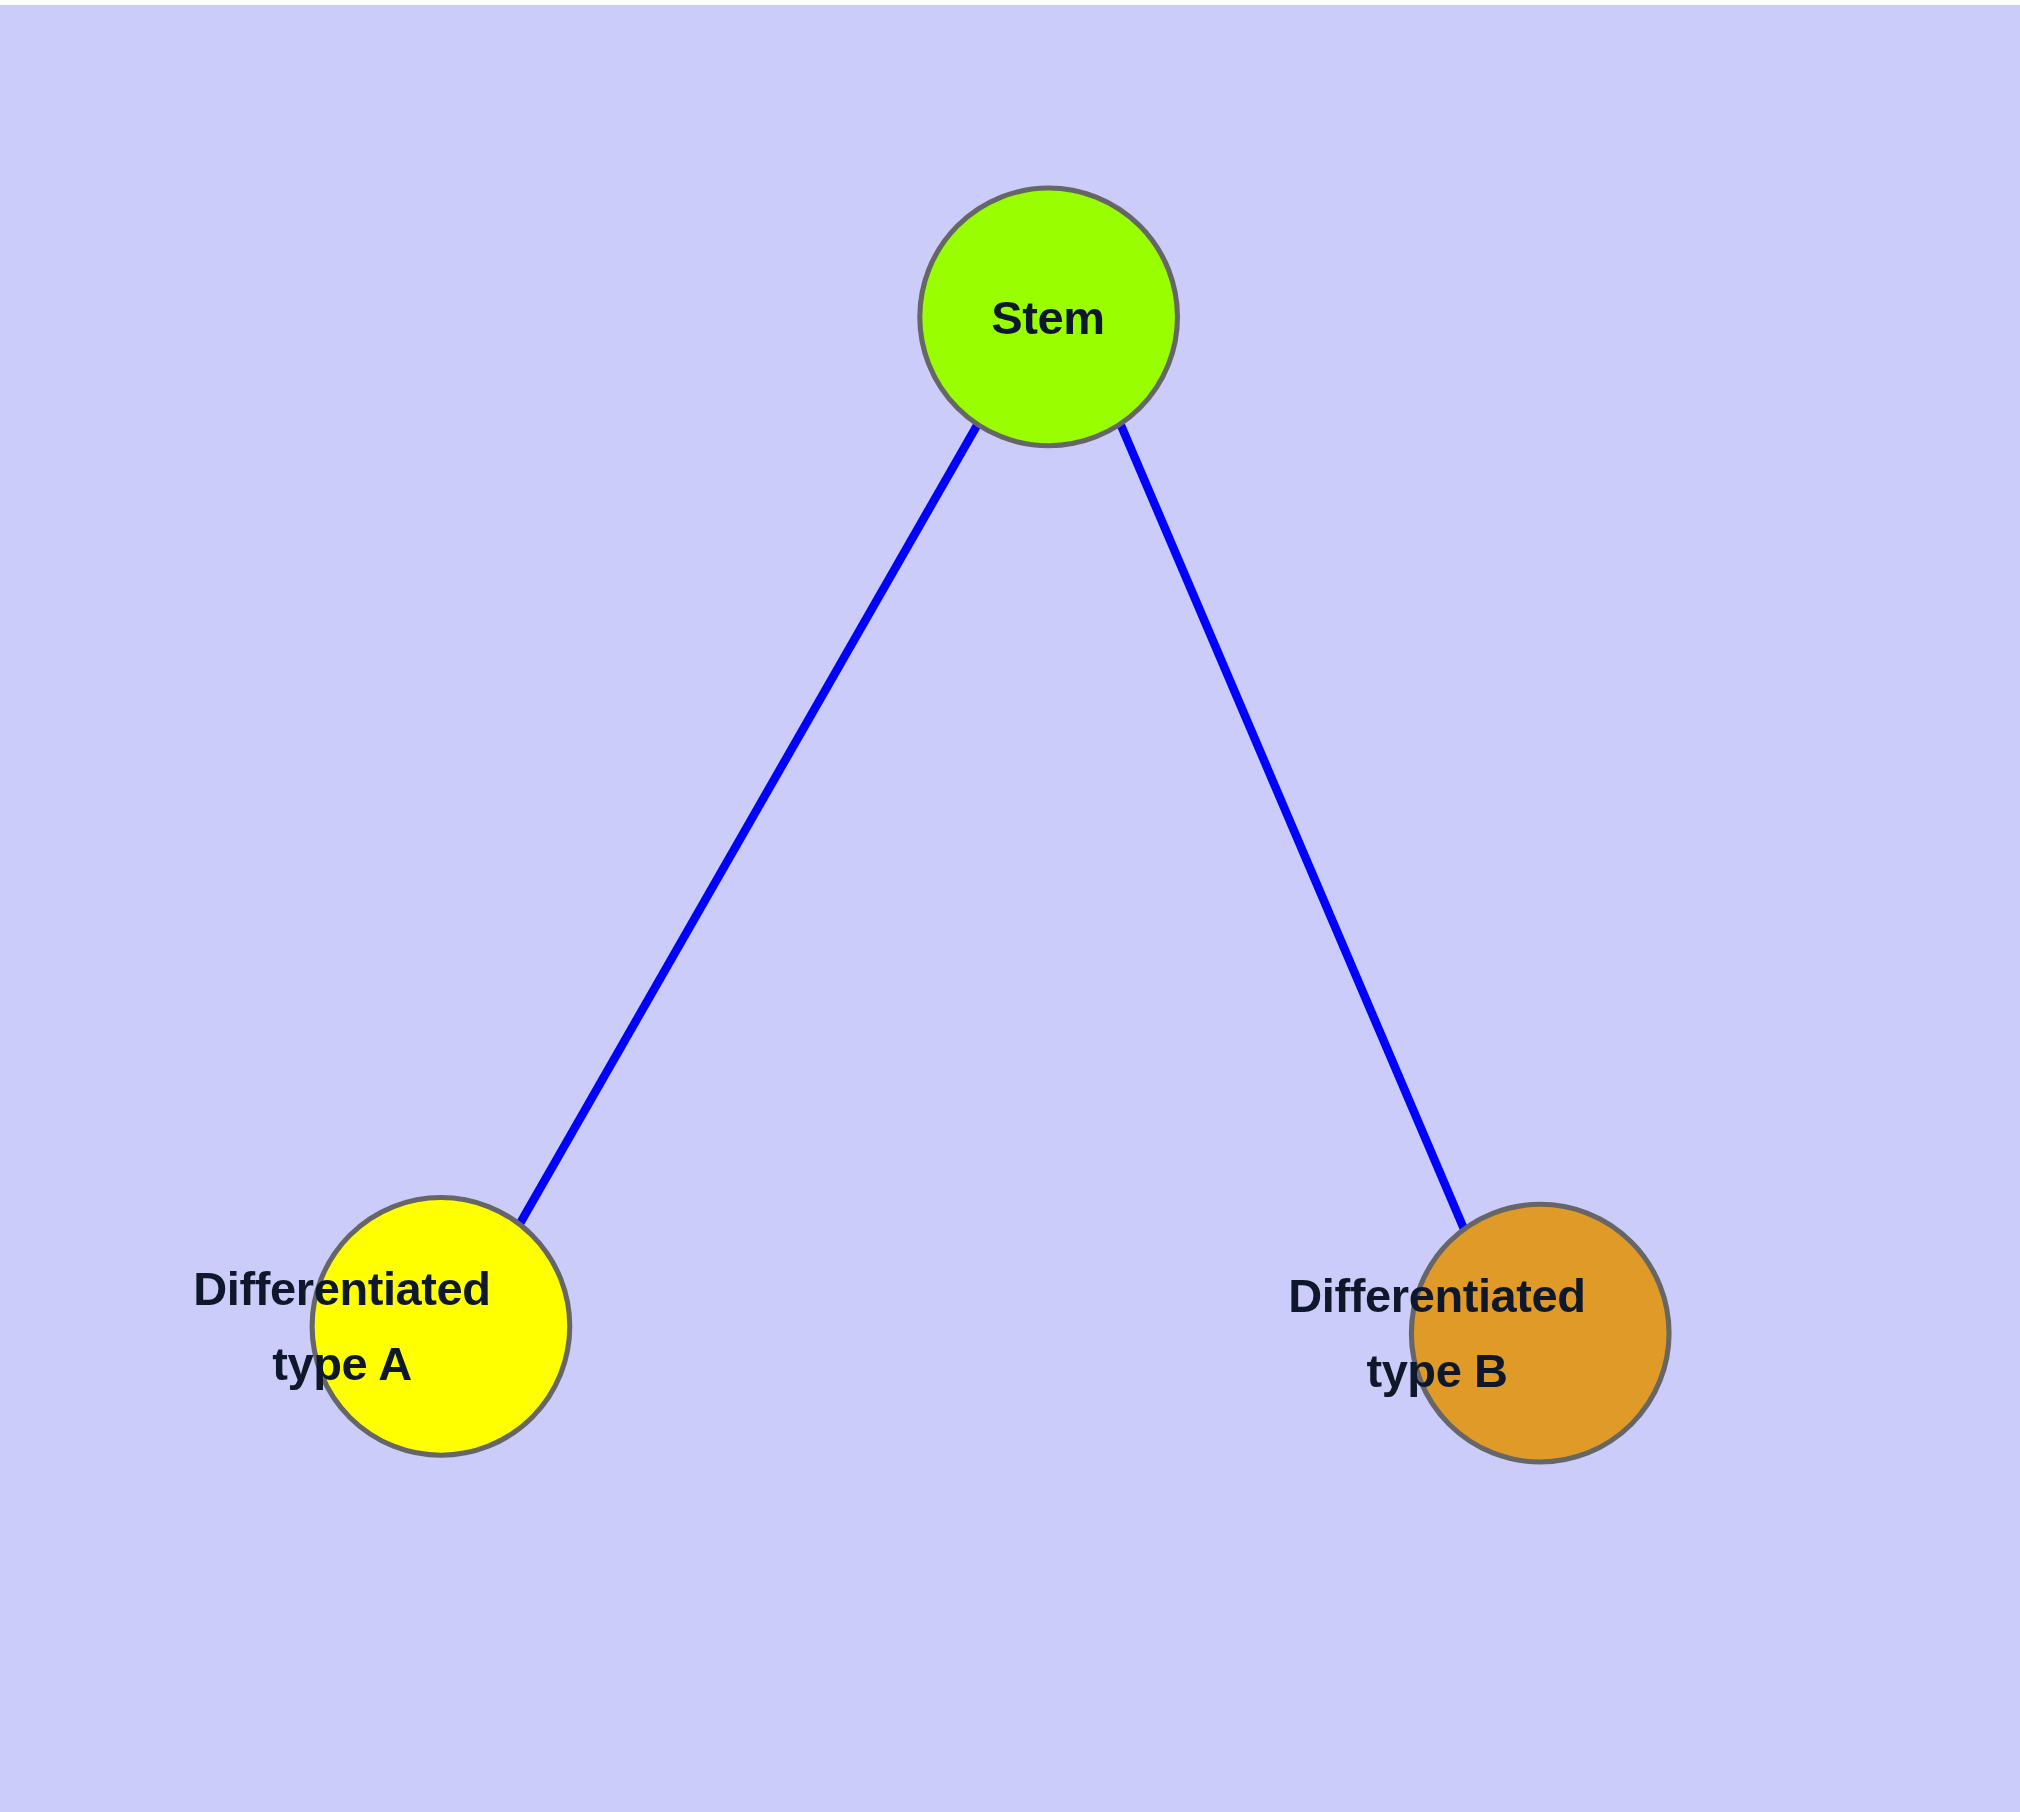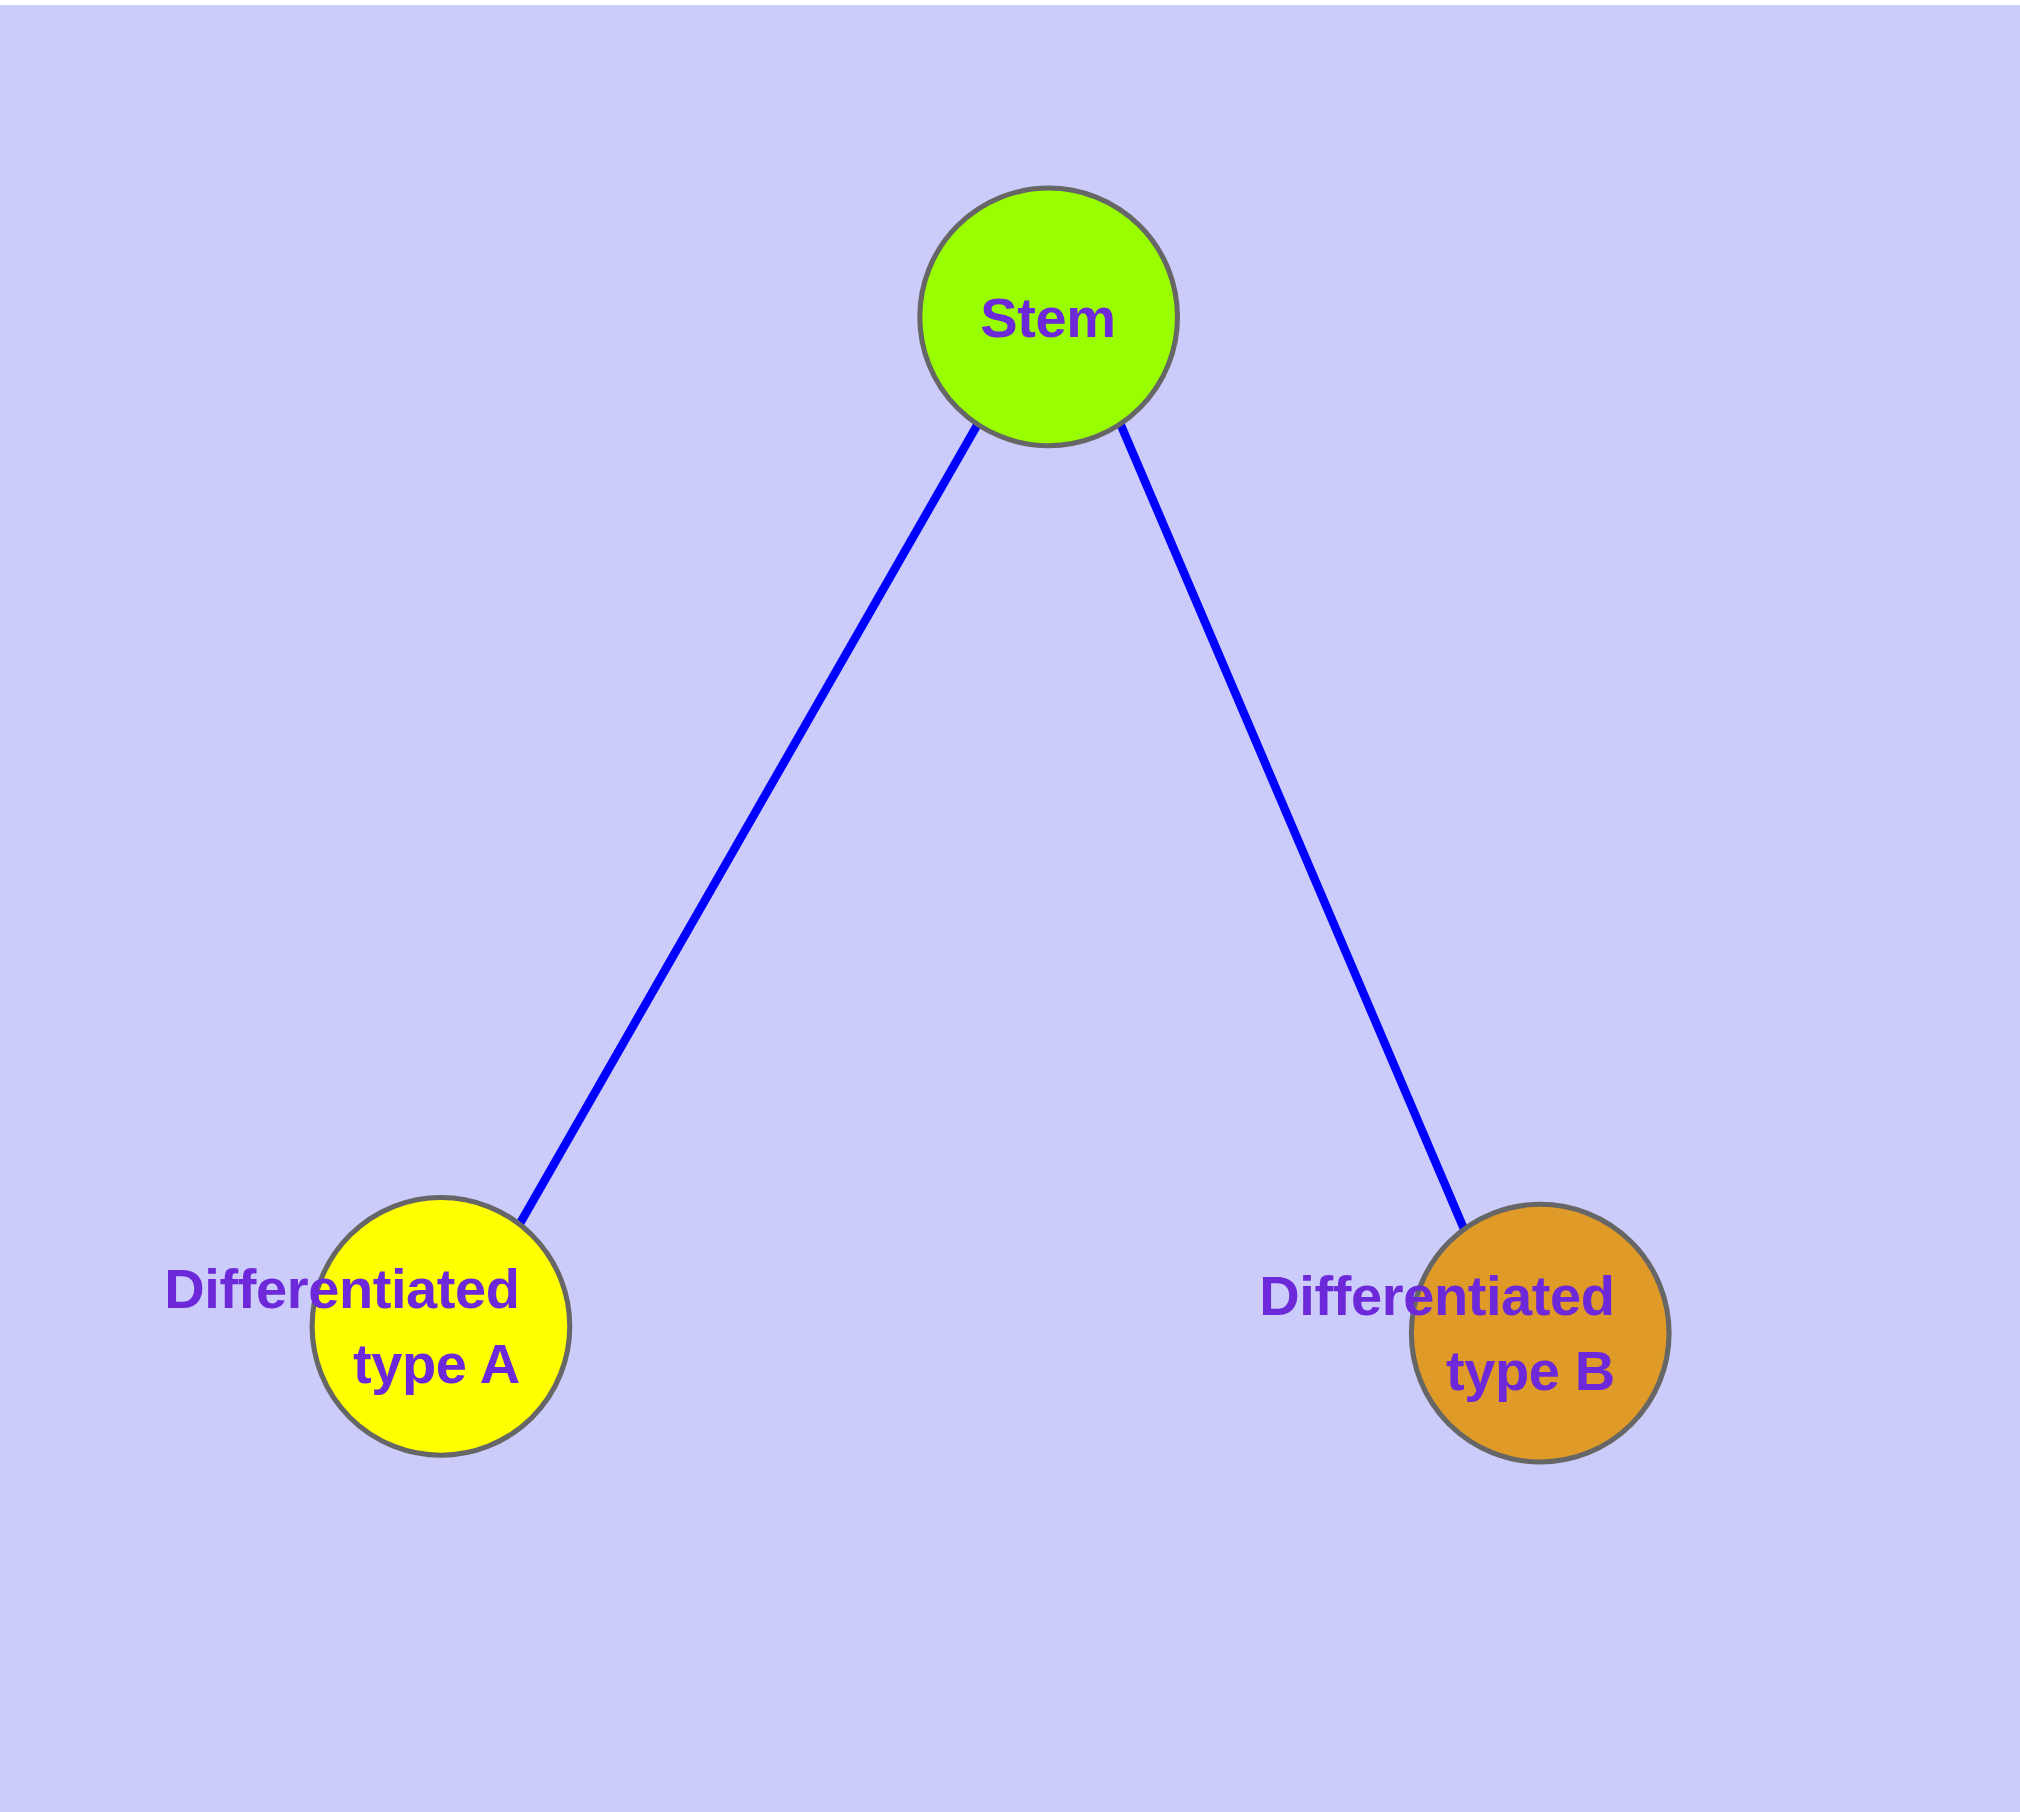--- a/index.html
+++ b/index.html
@@ -36,26 +36,26 @@
     stroke: #666666;
     stroke-width: 6;
   }
   .edge-line {
     stroke: #0000ff;
     stroke-width: 10;
     stroke-linecap: butt;
   }
   .node-label {
     position: absolute;
-    color: #6d28d9;
+    color: #0f172a;
     font-family: "Liberation Sans", sans-serif;
     font-weight: bold;
-    font-size: 56px;
+    font-size: 47px;
     line-height: 75px;
-    text-align: right;
+    text-align: center;
     white-space: pre;
     letter-spacing: -0.4px;
     pointer-events: none;
     transform: translate(-50%, -50%);
   }
 </style>
 </head>
 <body>
 
 <div id="canvas" style="width: 2021px; height: 1812px;">

